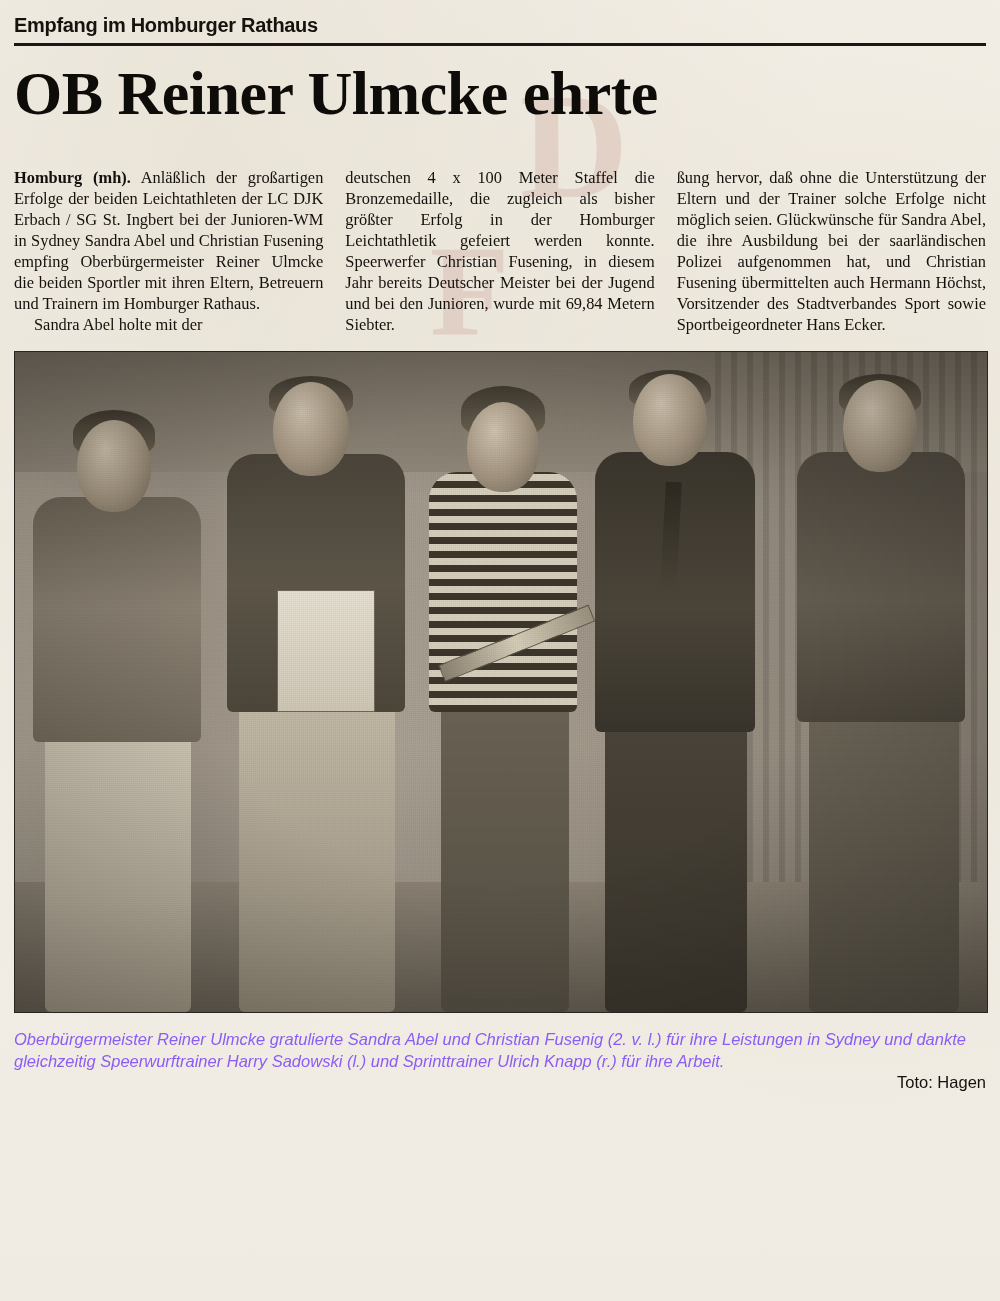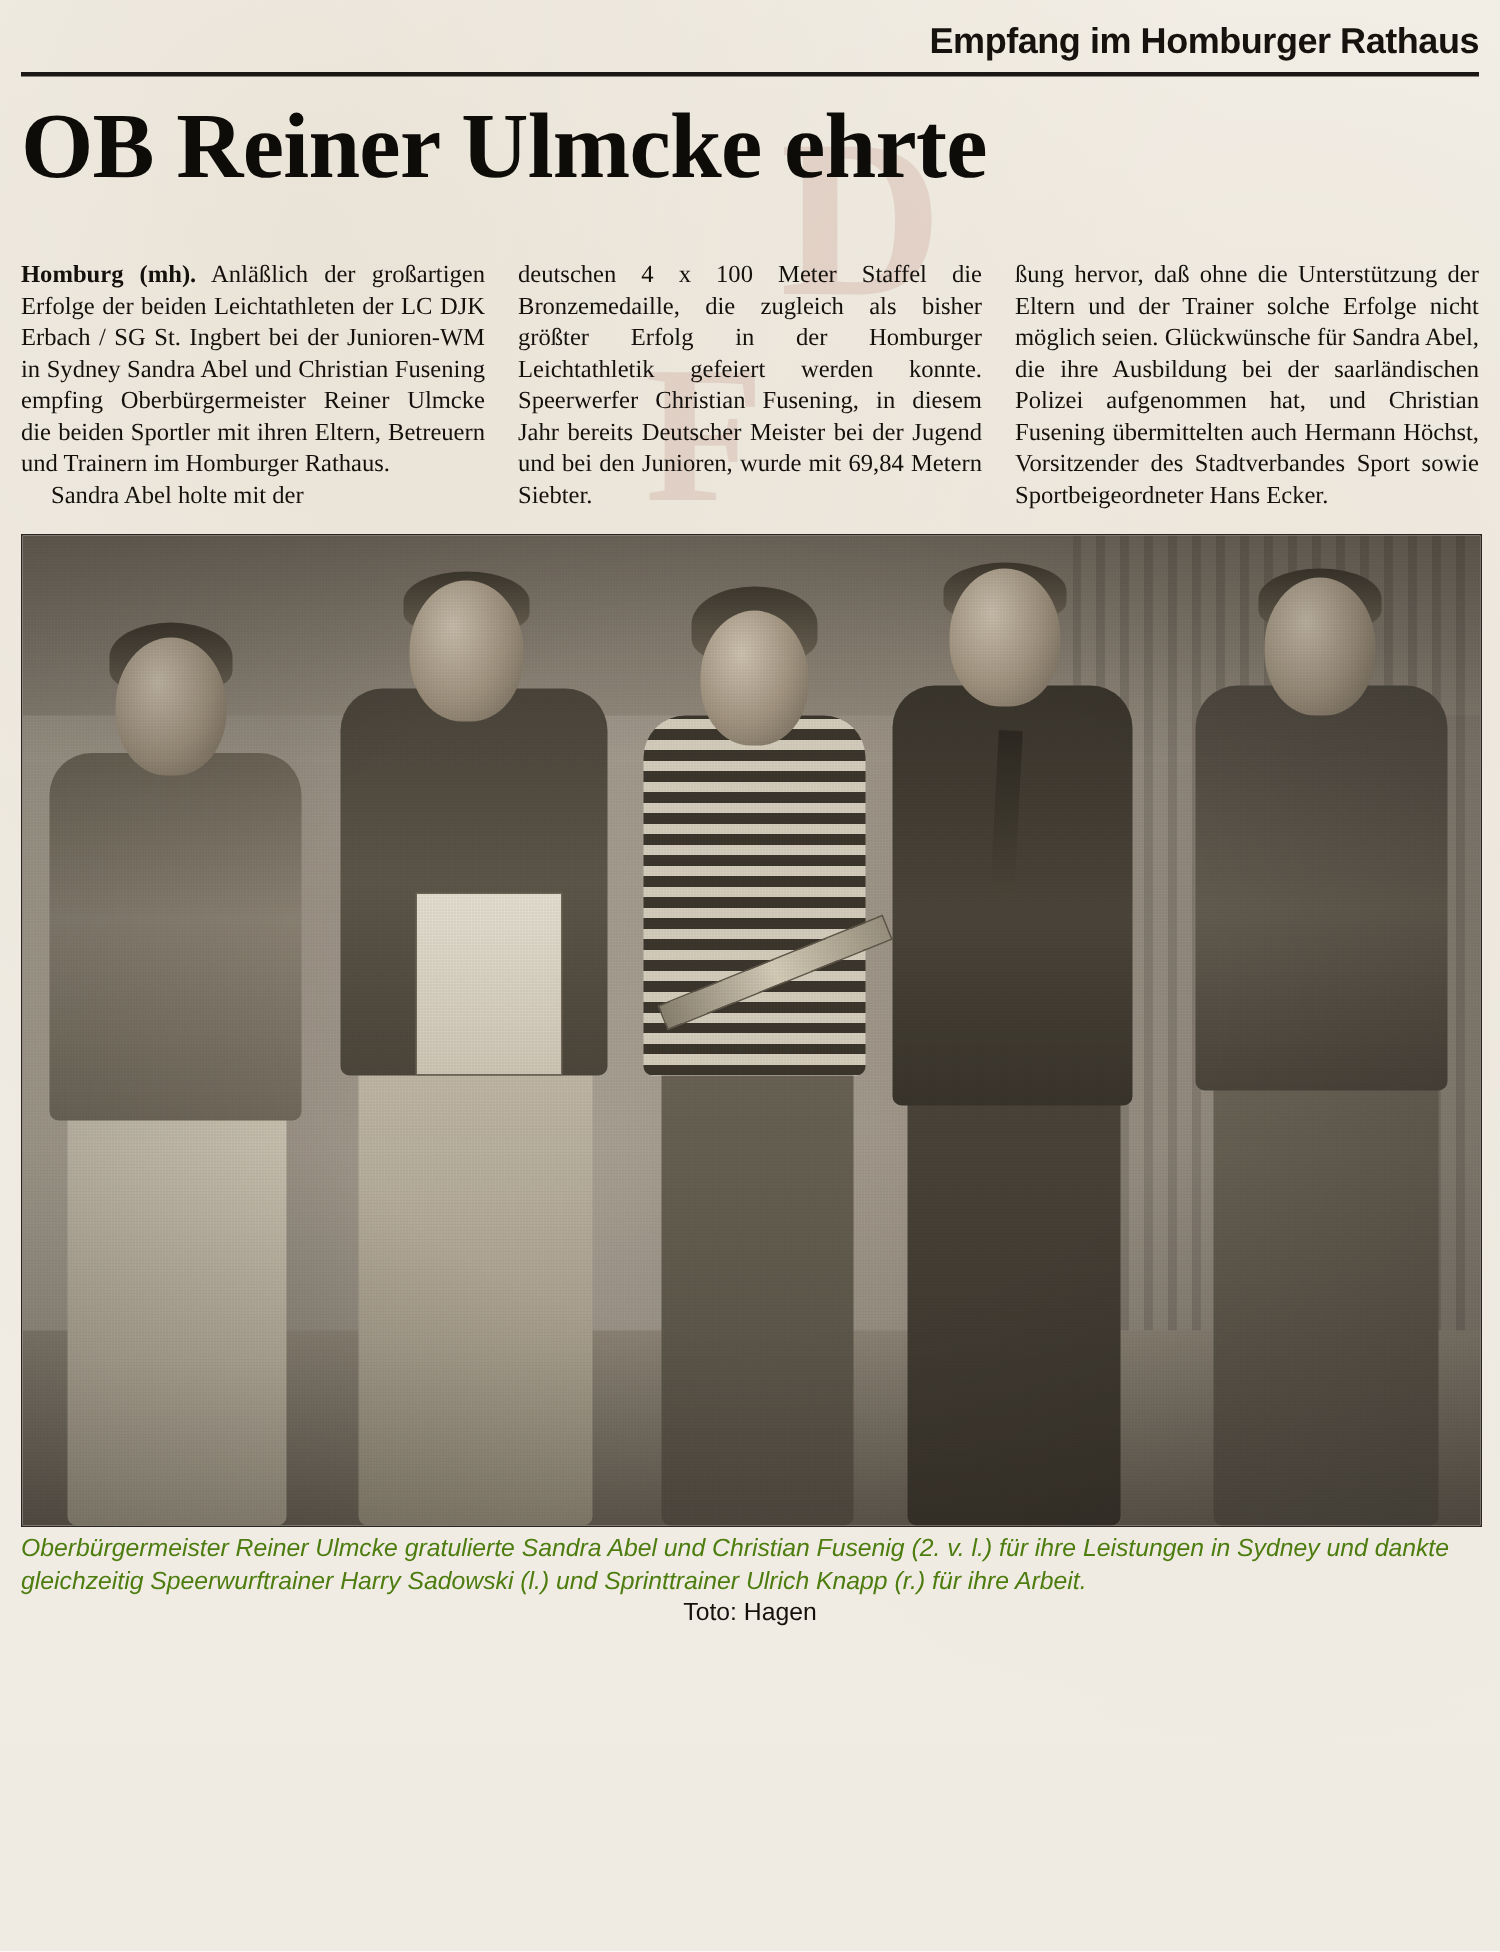--- a/index.html
+++ b/index.html
@@ -42,26 +42,25 @@
 
   .content {
     position: relative;
     padding: 0 14px;
   }
 
   
   .kicker {
     font-family: "Liberation Sans", sans-serif;
     font-weight: bold;
-    font-size: 24px;
+    font-size: 20px;
     color: #16130f;
     padding-top: 14px;
     letter-spacing: -0.3px;
     white-space: nowrap;
-    text-align: right;
   }
   .kicker-rule {
     height: 3px;
     background: #1a1714;
     margin-top: 6px;
     width: 972px;
   }
 
   
   .headline {
@@ -217,31 +216,31 @@
   #p5 .legs { left: 794px; bottom: 0; width: 150px; height: 300px;
     background: linear-gradient(180deg, #6b6457 0%, #554f44 100%); }
   .vignette {
     position: absolute;
     inset: 0;
     background: radial-gradient(ellipse at 50% 45%, rgba(0,0,0,0) 45%, rgba(0,0,0,0.22) 100%);
   }
 
   
   .caption {
-    margin-top: 4px;
+    margin-top: 16px;
     width: 972px;
     font-family: "Liberation Sans", sans-serif;
     font-style: italic;
     font-size: 16.5px;
     line-height: 1.33;
-    color: #4d7c0f;
+    color: #8b5cf6;
   }
   .credit-row {
     display: flex;
-    justify-content: center;
+    justify-content: flex-end;
     align-items: baseline;
     width: 972px;
   }
   .credit {
     font-family: "Liberation Sans", sans-serif;
     font-style: normal;
     font-size: 16.5px;
     color: #14110d;
   }
 </style>

